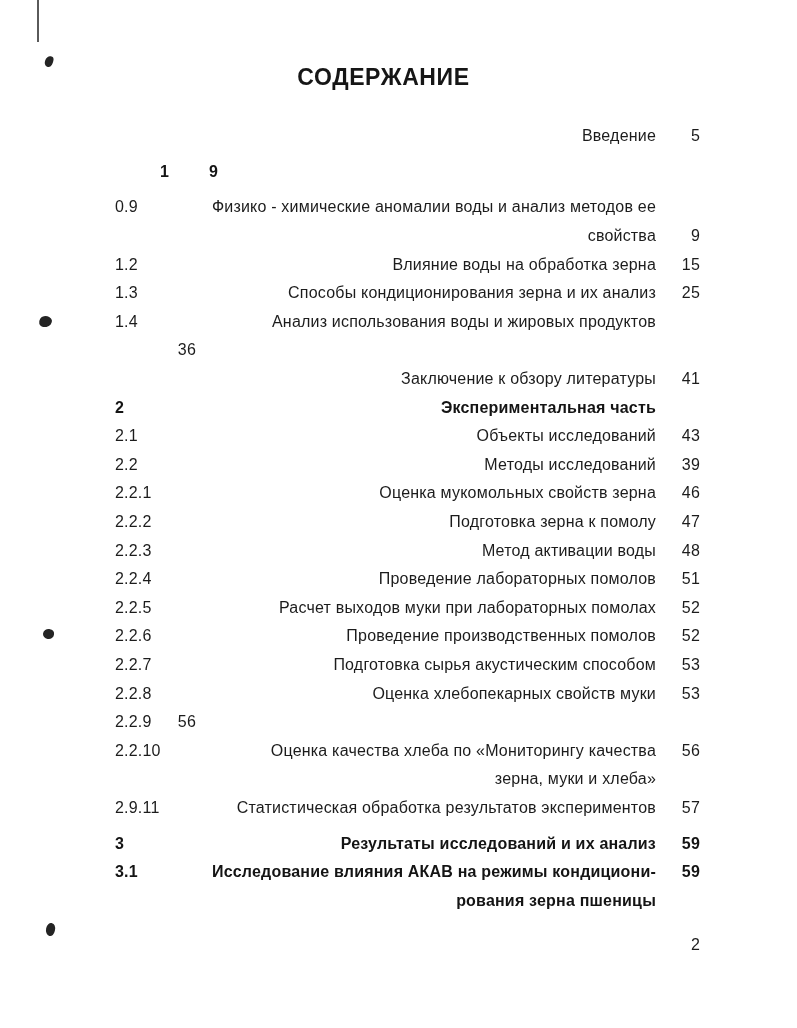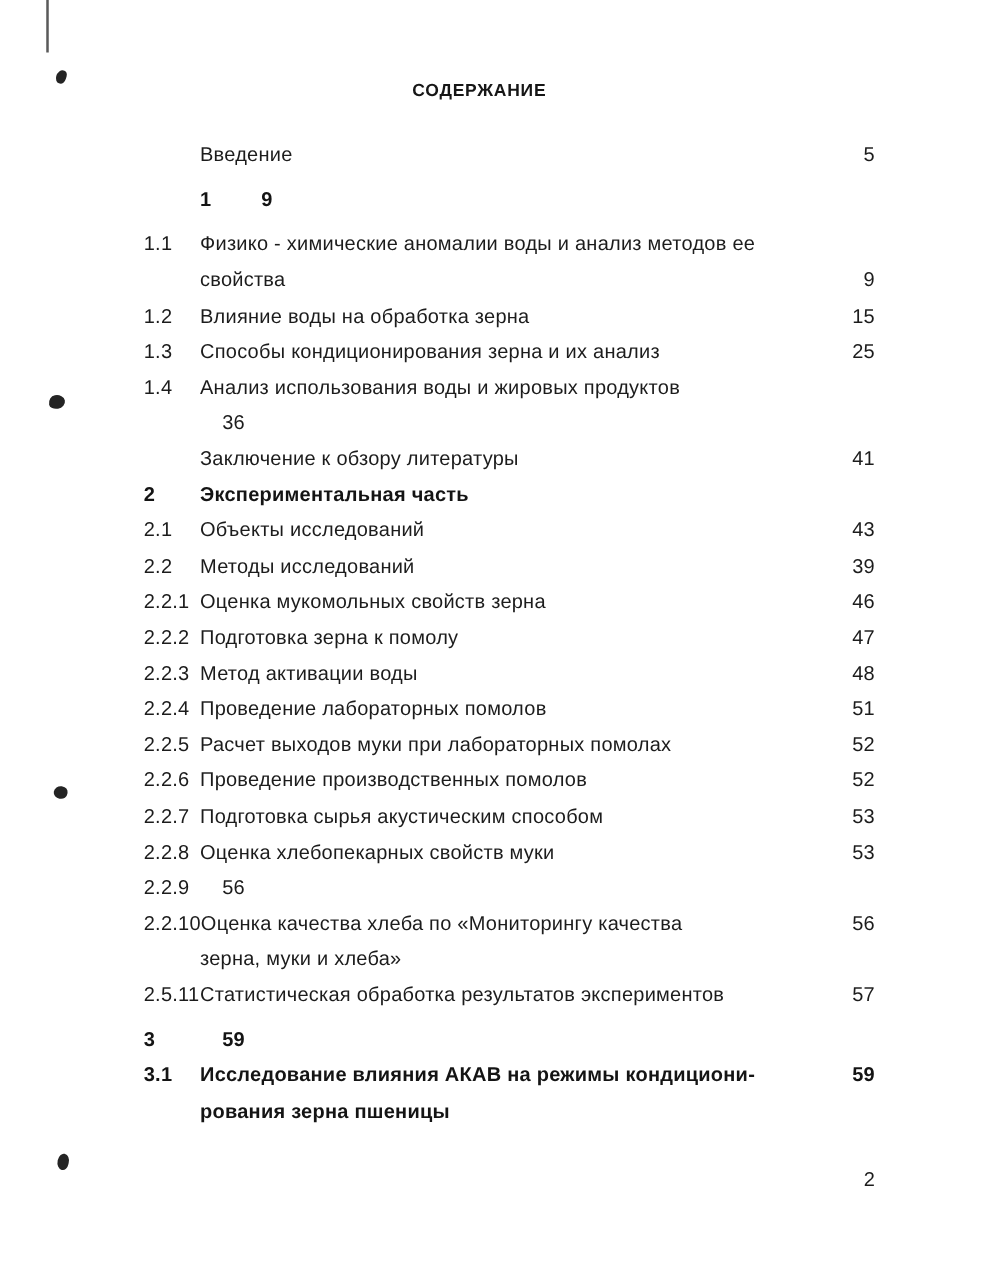--- a/index.html
+++ b/index.html
@@ -13,39 +13,39 @@
   }
   .page {
     position: absolute;
     inset: 0;
     background: #ffffff;
   }
   .title {
     margin: 64px 97px 0 115px;
     text-align: center;
     font-weight: bold;
-    font-size: 14px;
+    font-size: 23px;
     letter-spacing: 0.6px;
     position: relative;
     left: -24px;
     color: #161616;
   }
   .toc {
     margin: 31px 0 0 115px;
     width: 585px;
   }
   .row {
     display: flex;
     align-items: center;
     height: 28.6px;
     font-size: 16px;
     letter-spacing: 0.2px;
   }
   .row .num  { flex: 0 0 45px; white-space: nowrap; }
-  .row .text { flex: 1 1 auto; padding-right: 8px; white-space: nowrap; }
+  .row .text { flex: 1 1 auto; padding-right: 8px; white-space: nowrap; text-align: right; }
   .row .page-col { flex: 0 0 36px; text-align: right; }
   .row.bold { font-weight: bold; color: #141414; }
   .row.gap  { margin-top: 7px; }
   .row.inline-num { padding-left: 45px; }
   .row.inline-num .num { flex: 0 0 auto; margin-right: 13px; }
   .footer-num {
     position: absolute;
     top: 936px;
     left: 0;
     width: 700px;
@@ -78,21 +78,21 @@
       <div class="row">
     <span class="num"></span>
     <span class="text">Введение</span>
     <span class="page-col">5</span>
   </div>
       <div class="row bold gap inline-num">
     <span class="num">1</span>
     <span class="page-col">9</span>
   </div>
       <div class="row gap">
-    <span class="num">1.1</span>
+    <span class="num">0.9</span>
     <span class="text">Физико - химические аномалии воды и анализ методов ее</span>
     <span class="page-col"></span>
   </div>
       <div class="row">
     <span class="num"></span>
     <span class="text">свойства</span>
     <span class="page-col">9</span>
   </div>
       <div class="row">
     <span class="num">1.2</span>
@@ -181,26 +181,27 @@
     <span class="num">2.2.10</span>
     <span class="text">Оценка качества хлеба по «Мониторингу качества</span>
     <span class="page-col">56</span>
   </div>
       <div class="row">
     <span class="num"></span>
     <span class="text">зерна, муки и хлеба»</span>
     <span class="page-col"></span>
   </div>
       <div class="row">
-    <span class="num">2.5.11</span>
+    <span class="num">2.9.11</span>
     <span class="text">Статистическая обработка результатов экспериментов</span>
     <span class="page-col">57</span>
   </div>
       <div class="row bold gap">
     <span class="num">3</span>
+    <span class="text">Результаты исследований и их анализ</span>
     <span class="page-col">59</span>
   </div>
       <div class="row bold">
     <span class="num">3.1</span>
     <span class="text">Исследование влияния АКАВ на режимы кондициони-</span>
     <span class="page-col">59</span>
   </div>
       <div class="row bold">
     <span class="num"></span>
     <span class="text">рования зерна пшеницы</span>

